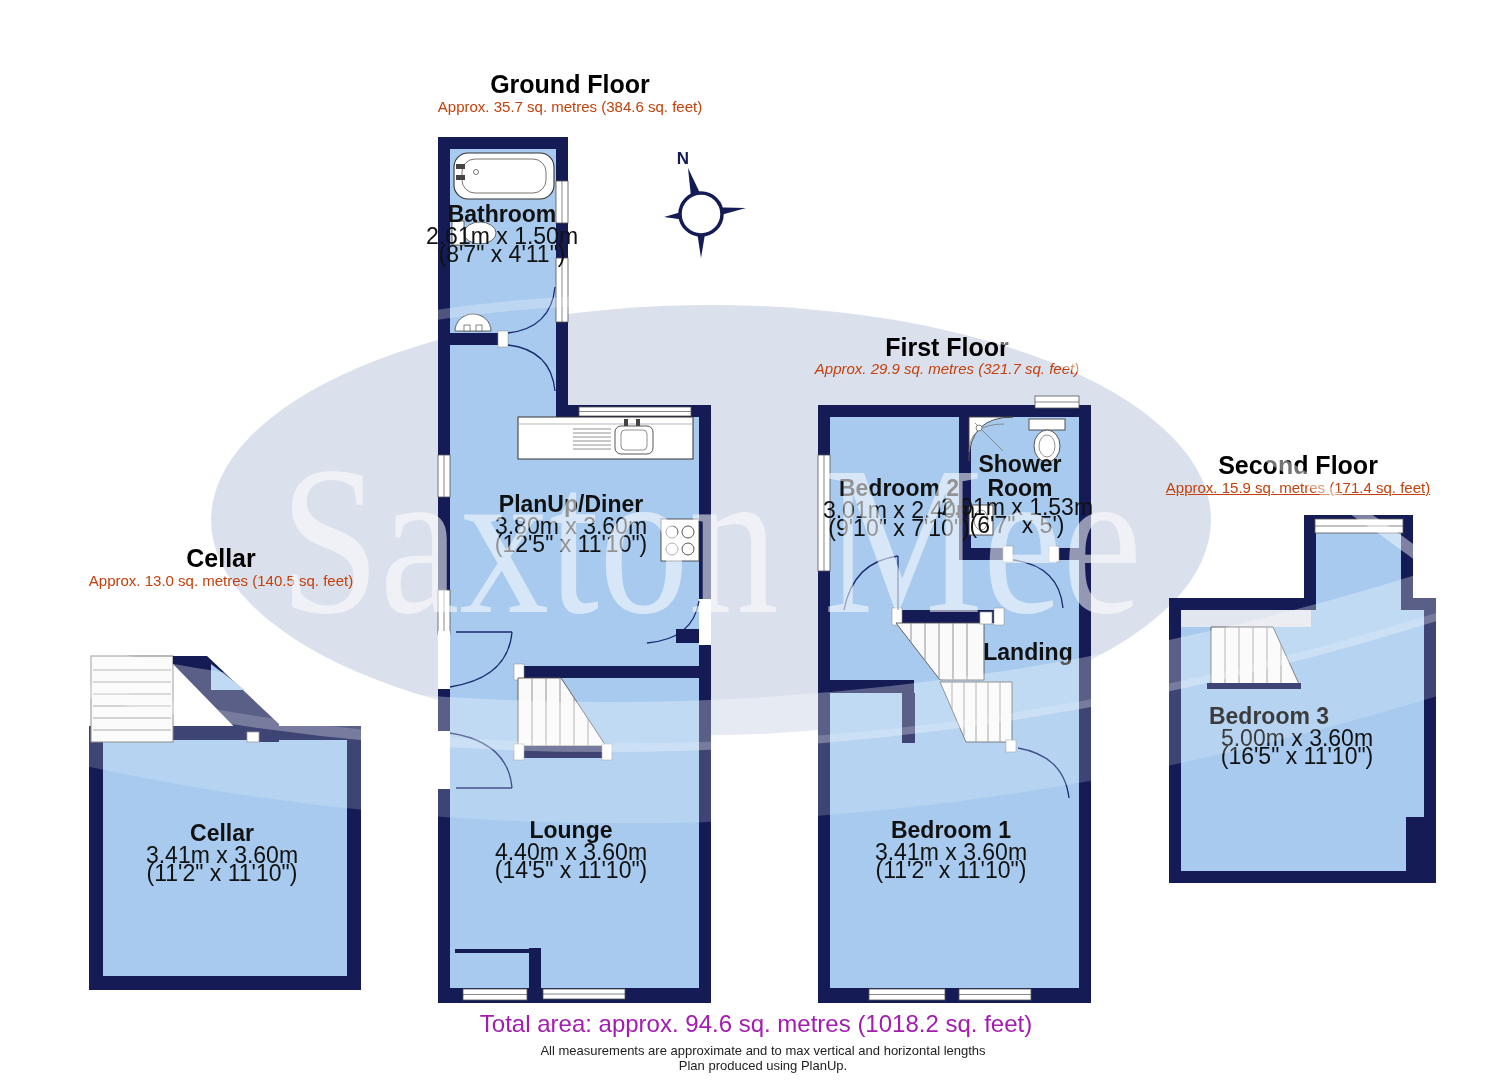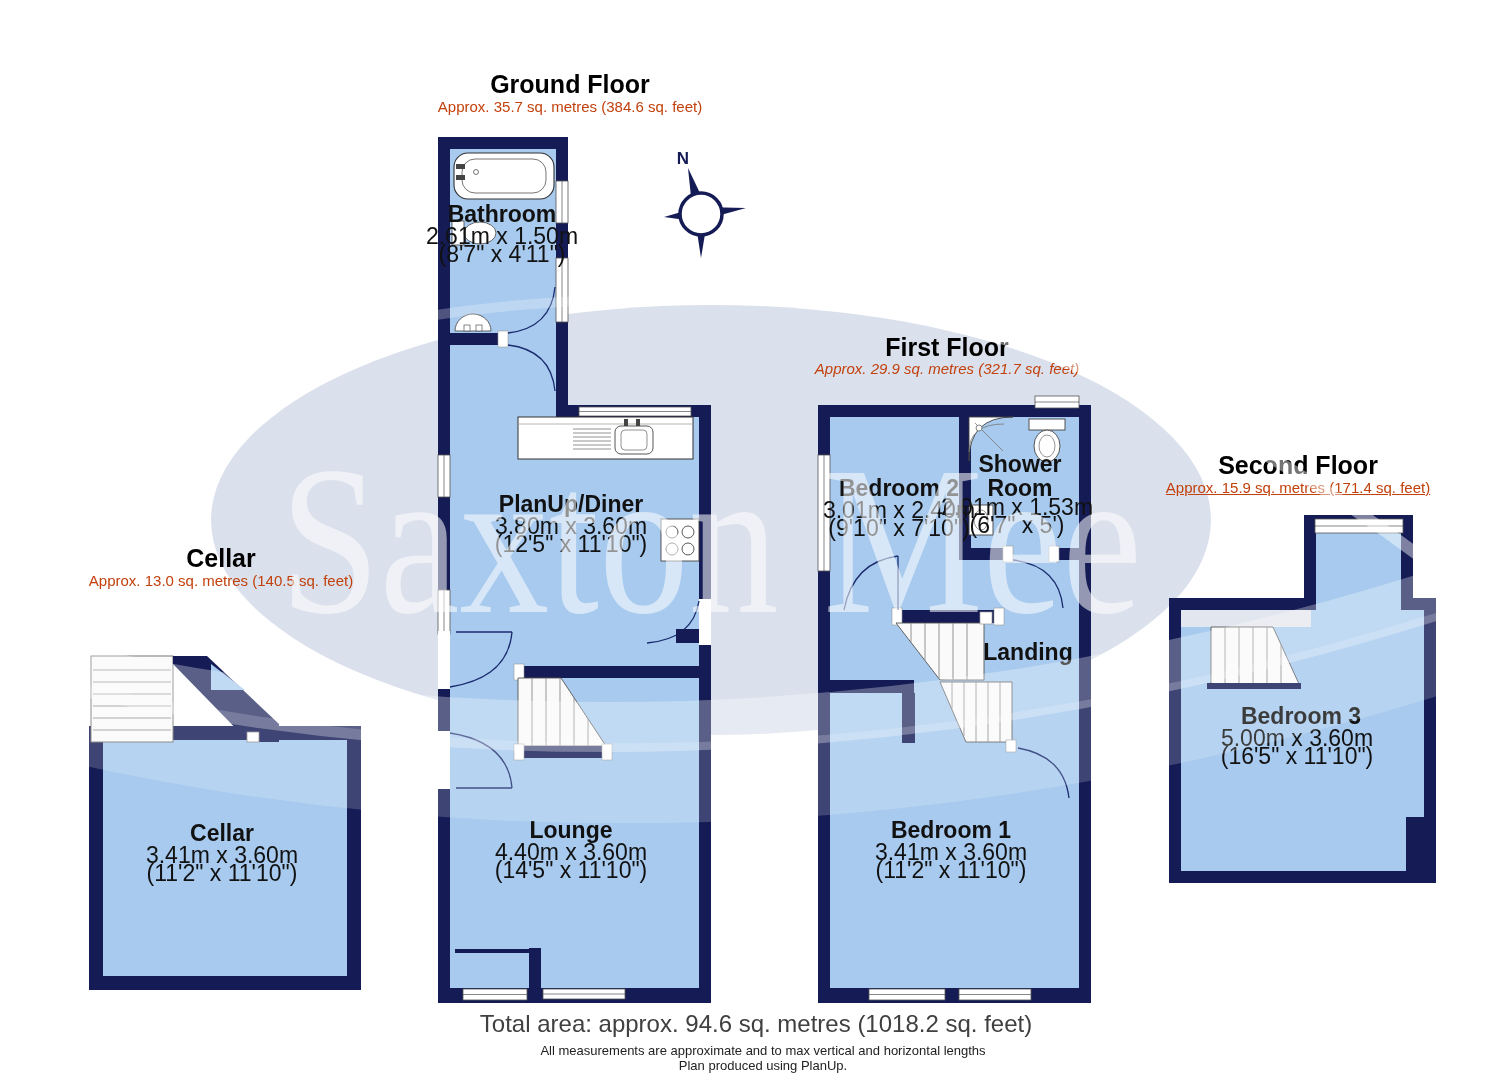--- a/index.html
+++ b/index.html
@@ -5,21 +5,21 @@
   html,body{margin:0;padding:0;background:#fff;}
   #canvas{position:relative;width:1485px;height:1080px;background:#fff;overflow:hidden;
           font-family:"Liberation Sans",sans-serif;margin-left:21px;}
   #canvas svg{position:absolute;left:0;top:0;}
   .lbl{position:absolute;transform:translateX(-50%);text-align:center;color:#111;white-space:nowrap;}
   .ftitle{font-size:25px;font-weight:bold;color:#000;}
   .fsub{font-size:15px;color:#c2410c;}
   .rname{font-size:23px;font-weight:bold;line-height:24px;}
   .rdim{font-size:23px;line-height:19px;}
   .wrapname{white-space:normal;width:130px;}
-  .total{font-size:24px;color:#404040;}
+  .total{font-size:24px;color:#a21caf;}
   .note{font-size:13px;color:#222;}
   .north{font-size:17px;font-weight:bold;color:#141b55;}
   #overlay{pointer-events:none;}
 </style>
 </head>
 <body>
 
 <div id="canvas">
 
   <svg id="bg" width="1485" height="1080" viewBox="0 0 1485 1080">
@@ -280,21 +280,21 @@
   <div class="lbl rname wrapname" style="left:999px;top:452px;">Shower Room</div>
   <div class="lbl rdim" style="left:996px;top:498px;">2.01m x 1.53m</div>
   <div class="lbl rdim" style="left:996px;top:516px;">(6'7" x 5')</div>
 
   <div class="lbl rname" style="left:1007px;top:640px;">Landing</div>
 
   <div class="lbl rname" style="left:930px;top:818px;">Bedroom 1</div>
   <div class="lbl rdim" style="left:930px;top:843px;">3.41m x 3.60m</div>
   <div class="lbl rdim" style="left:930px;top:861px;">(11'2" x 11'10")</div>
 
-  <div class="lbl rname" style="left:1280px;top:704px;text-align:center;">Bedroom 3</div>
+  <div class="lbl rname" style="left:1248px;top:704px;text-align:center;">Bedroom 3</div>
   <div class="lbl rdim" style="left:1276px;top:729px;">5.00m x 3.60m</div>
   <div class="lbl rdim" style="left:1276px;top:747px;">(16'5" x 11'10")</div>
 
   <div class="lbl total" style="left:735px;top:1010px;">Total area: approx. 94.6 sq. metres (1018.2 sq. feet)</div>
   <div class="lbl note" style="left:742px;top:1043px;">All measurements are approximate and to max vertical and horizontal lengths</div>
   <div class="lbl note" style="left:742px;top:1058px;">Plan produced using PlanUp.</div>
 
   <svg id="overlay" width="1485" height="1080" viewBox="0 0 1485 1080">
     <path d="M -40,648 Q 720,842 1520,560" fill="none" stroke="#ffffff" stroke-opacity="0.30" stroke-width="50"></path>
     <path d="M -40,700 Q 720,900 1520,620" fill="none" stroke="#ffffff" stroke-opacity="0.18" stroke-width="80"></path>

